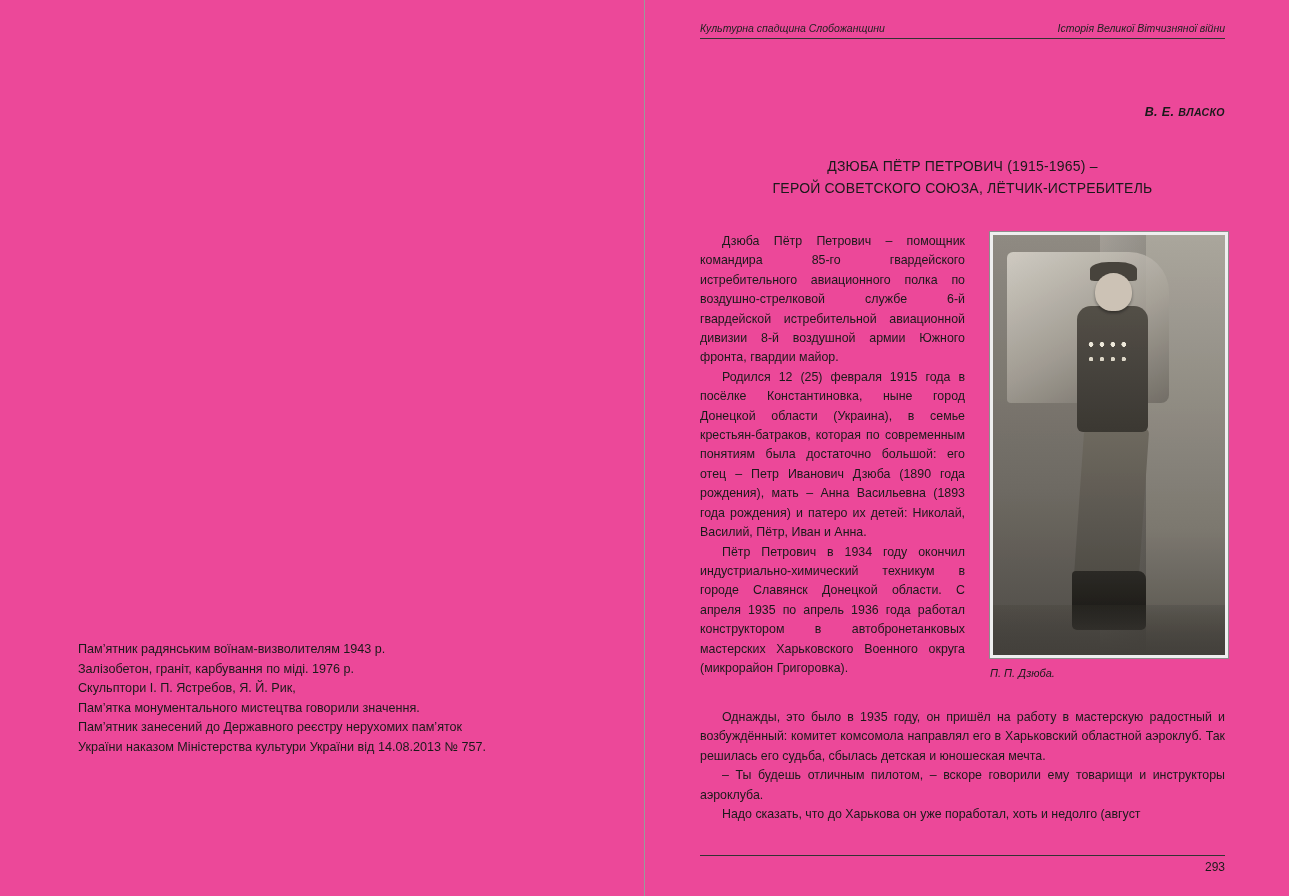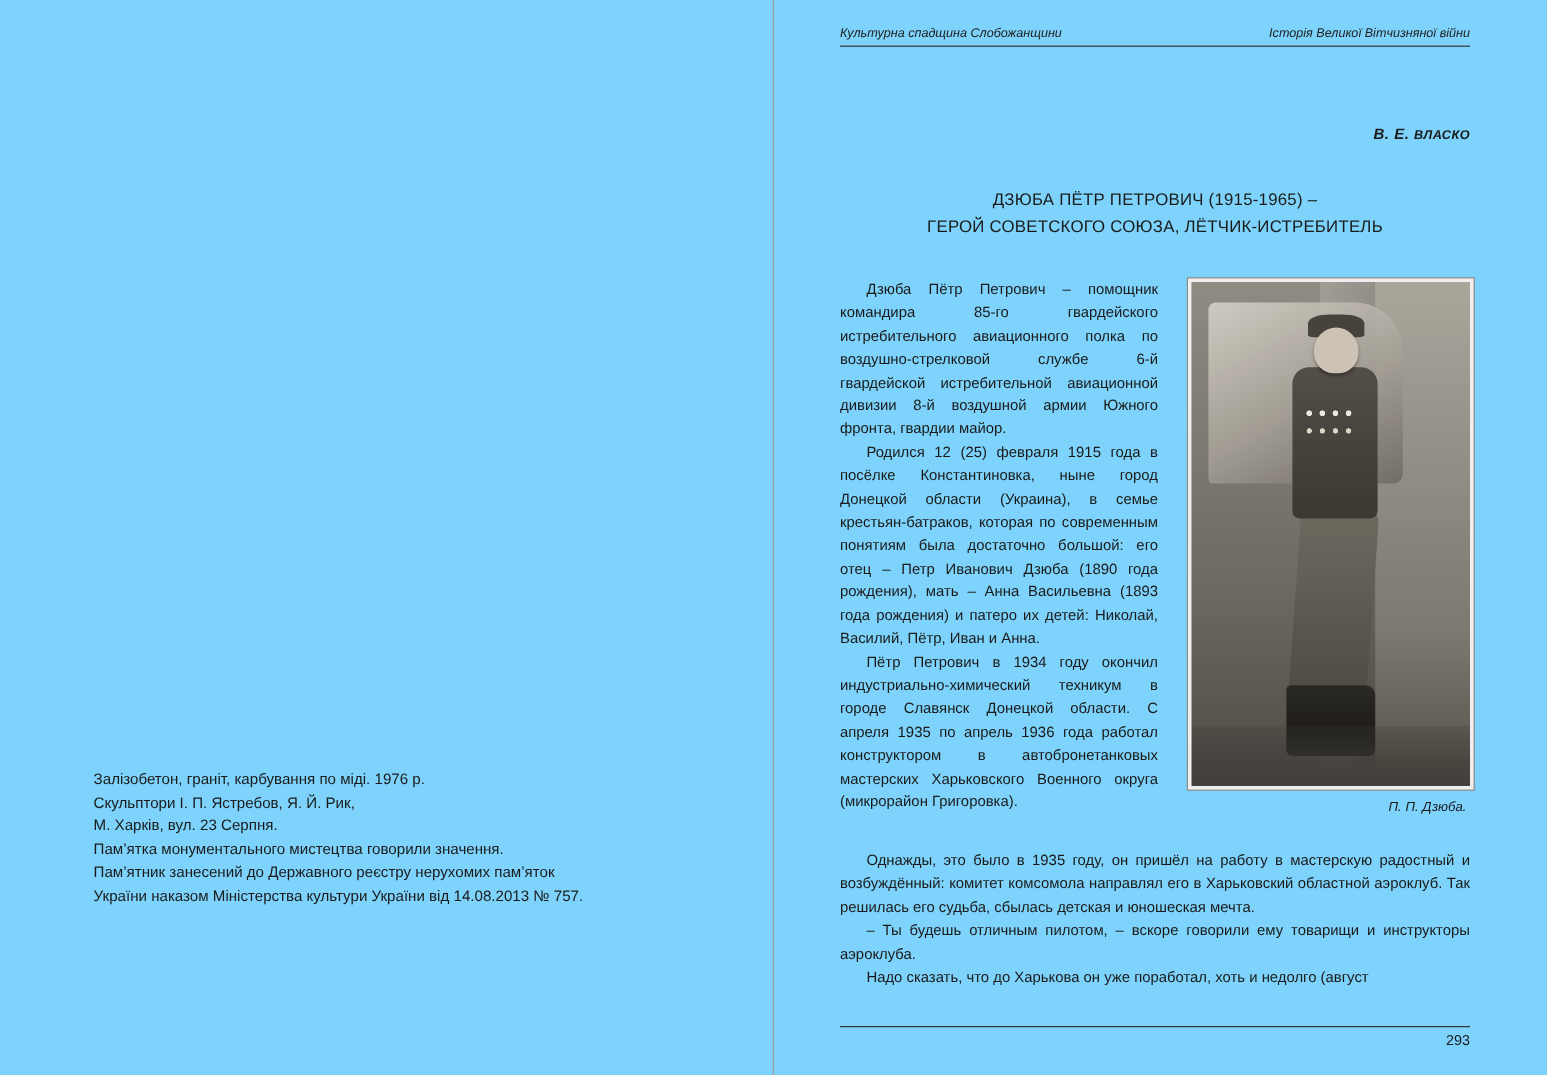--- a/index.html
+++ b/index.html
@@ -8,21 +8,21 @@
     background: #ffffff;
   }
   body {
     font-family: "Liberation Sans", sans-serif;
     color: #1a1a1a;
   }
   #page {
     position: relative;
     width: 1289px;
     height: 896px;
-    background: #7dd3fc;
+    background: #ec4899;
     overflow: hidden;
   }
   
   .spine {
     position: absolute;
     left: 644px;
     top: 0;
     width: 1px;
     height: 896px;
     background: #9a9a9a;
@@ -187,21 +187,20 @@
     position: absolute; left: 34%; top: 80%; width: 32%; height: 14%;
     background: linear-gradient(180deg,#2f2d29 0%, #1d1c19 100%);
     border-radius: 4px 8px 5px 5px;
   }
   .ph-ground {
     position: absolute; left: 0; bottom: 0; width: 100%; height: 12%;
     background: linear-gradient(180deg, rgba(60,58,53,.2) 0%, #46433e 100%);
   }
   .photo-caption {
     margin-top: 9px;
-    text-align: right;
     font-size: 11px;
     font-style: italic;
     color: #1a1a1a;
   }
 
   .page-number {
     position: absolute;
     right: 64px;
     bottom: 22px;
     font-size: 12px;
@@ -262,23 +261,23 @@
     <div class="photo-caption">П. П. Дзюба.</div>
   </div>
 
   <div class="full-text">
     <p>Однажды, это было в 1935 году, он пришёл на работу в мастерскую радостный и возбуждённый: комитет комсомола направлял его в Харьковский областной аэроклуб. Так решилась его судьба, сбылась детская и юношеская мечта.</p>
     <p>– Ты будешь отличным пилотом, – вскоре говорили ему товарищи и инструкторы аэроклуба.</p>
     <p>Надо сказать, что до Харькова он уже поработал, хоть и недолго (август</p>
   </div>
 
   <div class="left-caption">
+    <div>Пам’ятник радянським воїнам-визволителям 1943 р.</div>
     <div>Залізобетон, граніт, карбування по міді. 1976 р.</div>
     <div>Скульптори І. П. Ястребов, Я. Й. Рик,</div>
-    <div>М. Харків, вул. 23 Серпня.</div>
     <div>Пам’ятка монументального мистецтва говорили значення.</div>
     <div>Пам’ятник занесений до Державного реєстру нерухомих пам’яток</div>
     <div>України наказом Міністерства культури України від 14.08.2013 № 757.</div>
   </div>
 
   <div class="rule-bottom"></div>
   <div class="page-number">293</div>
 
 </div>
 

